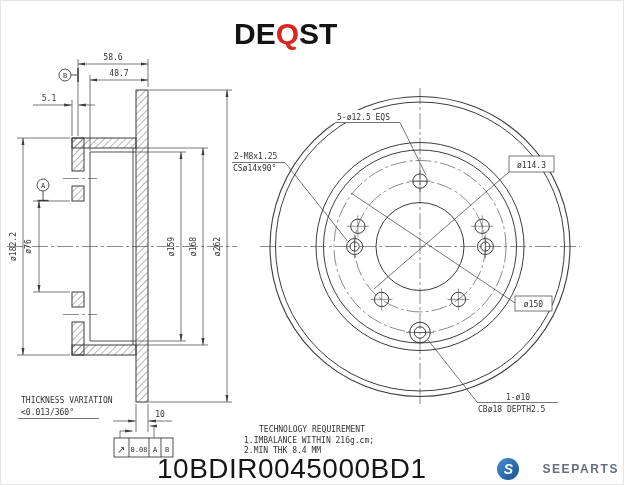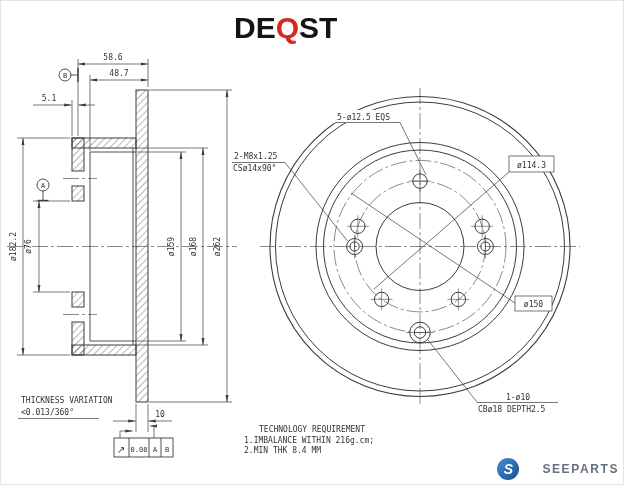--- a/index.html
+++ b/index.html
@@ -1,18 +1,18 @@
 <!DOCTYPE html>
 <html><head>
 <meta charset="utf-8">
 <style>
   html,body{margin:0;padding:0;background:#fff;}
   .page{position:relative;width:624px;height:485px;background:#fff;border:1px solid #e4e4e4;
         box-sizing:border-box;overflow:hidden;font-family:"Liberation Sans",sans-serif;}
-  .brand{position:absolute;top:10px;left:233px;font-size:30px;font-weight:800;
+  .brand{position:absolute;top:16px;left:233px;font-size:30px;font-weight:800;
          letter-spacing:0px;color:#141414;font-family:"Liberation Sans",sans-serif;}
   .brand .q{color:#d6281e;}
   svg.draw{position:absolute;left:0;top:0;}
   .dt{font-family:"DejaVu Sans Mono",monospace;font-size:8px;fill:#333;}
   .dts{font-family:"DejaVu Sans Mono",monospace;font-size:7px;fill:#333;}
   .sym{font-family:"DejaVu Sans",sans-serif;font-size:10px;fill:#333;}
   .pn{position:absolute;left:156px;top:452px;font-size:28px;letter-spacing:0.5px;
       color:#161616;font-family:"Liberation Sans",sans-serif;}
   .seeparts{position:absolute;right:4px;bottom:4px;display:flex;align-items:center;gap:5px;}
   .sp-icon{width:22px;height:22px;border-radius:50%;
@@ -229,20 +229,21 @@
       <text class="dt" x="477" y="411">CBø18 DEPTH2.5</text>
     </g>
 
     <g fill="#333">
       <text class="dt" x="258" y="431">TECHNOLOGY REQUIREMENT</text>
       <text class="dt" x="243" y="442">1.IMBALANCE WITHIN 216g.cm;</text>
       <text class="dt" x="243" y="452">2.MIN THK 8.4 MM</text>
     </g>
   </svg>
 
+  <div class="pn">10BDIR0045000BD1</div>
 
   <div class="seeparts">
     <div class="sp-icon">
         <span>S</span>
       </div>
     <div class="sp-text">SEEPARTS</div>
   </div>
 
 </div>
 

